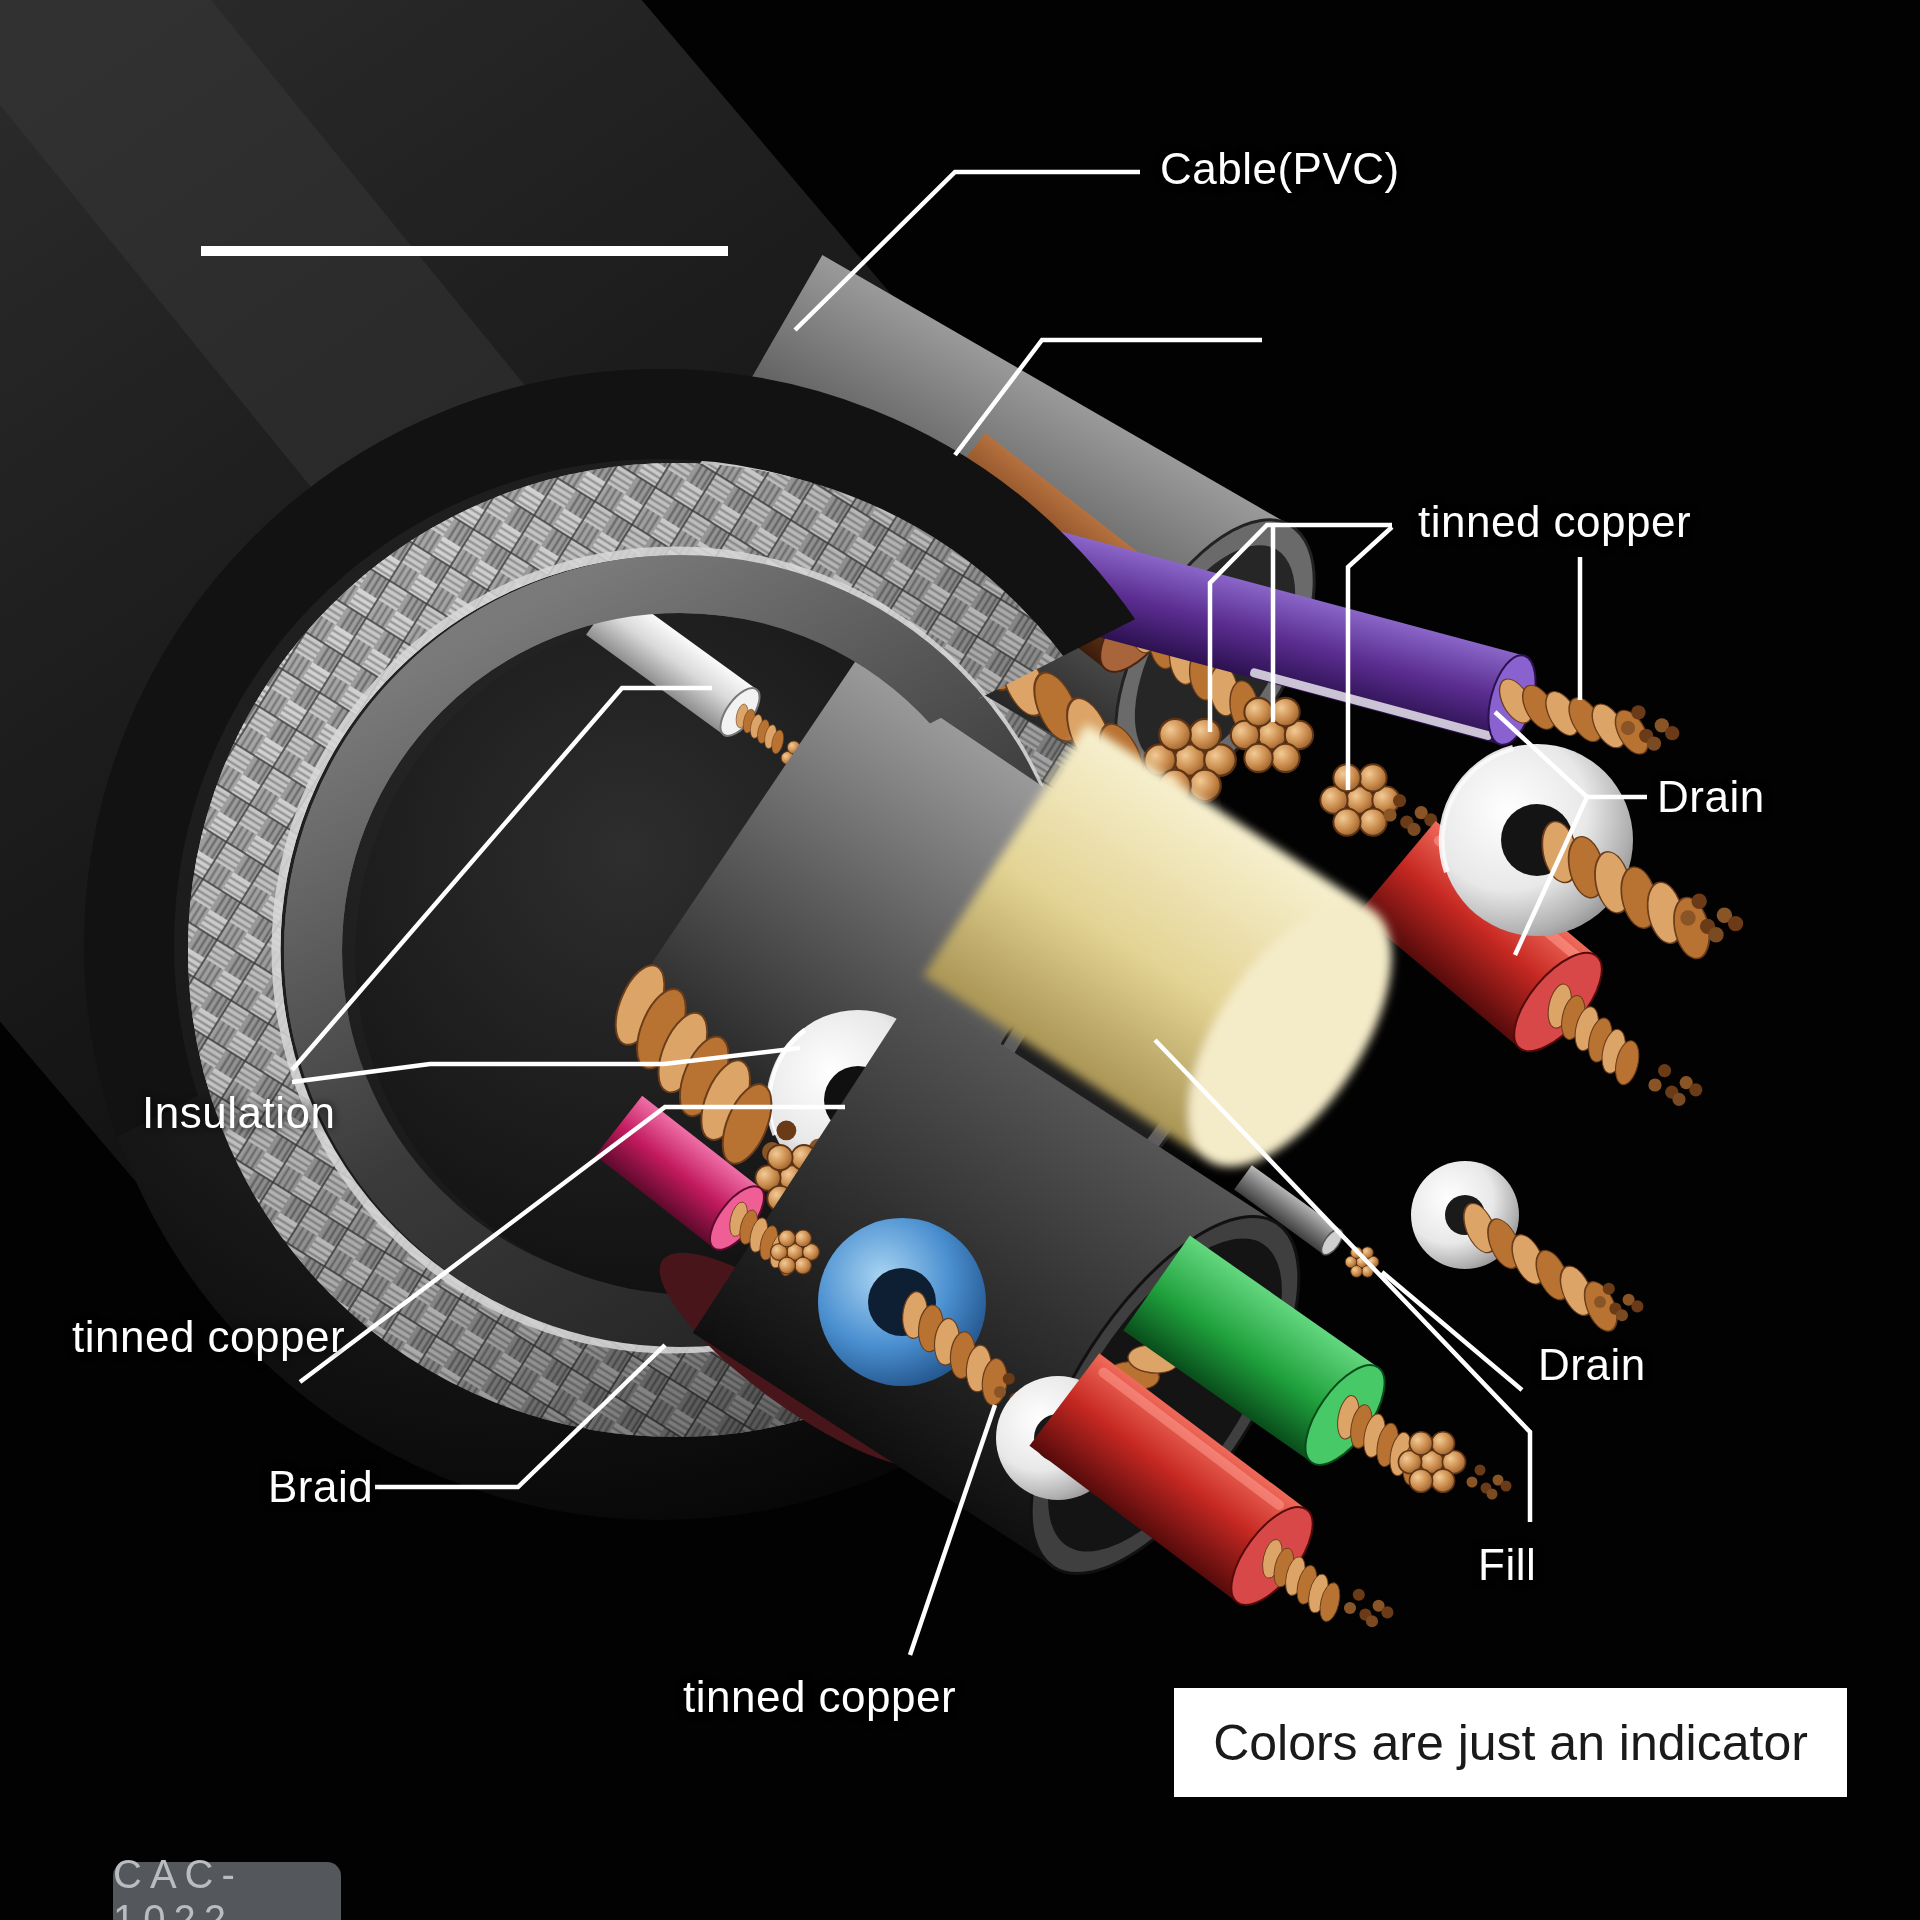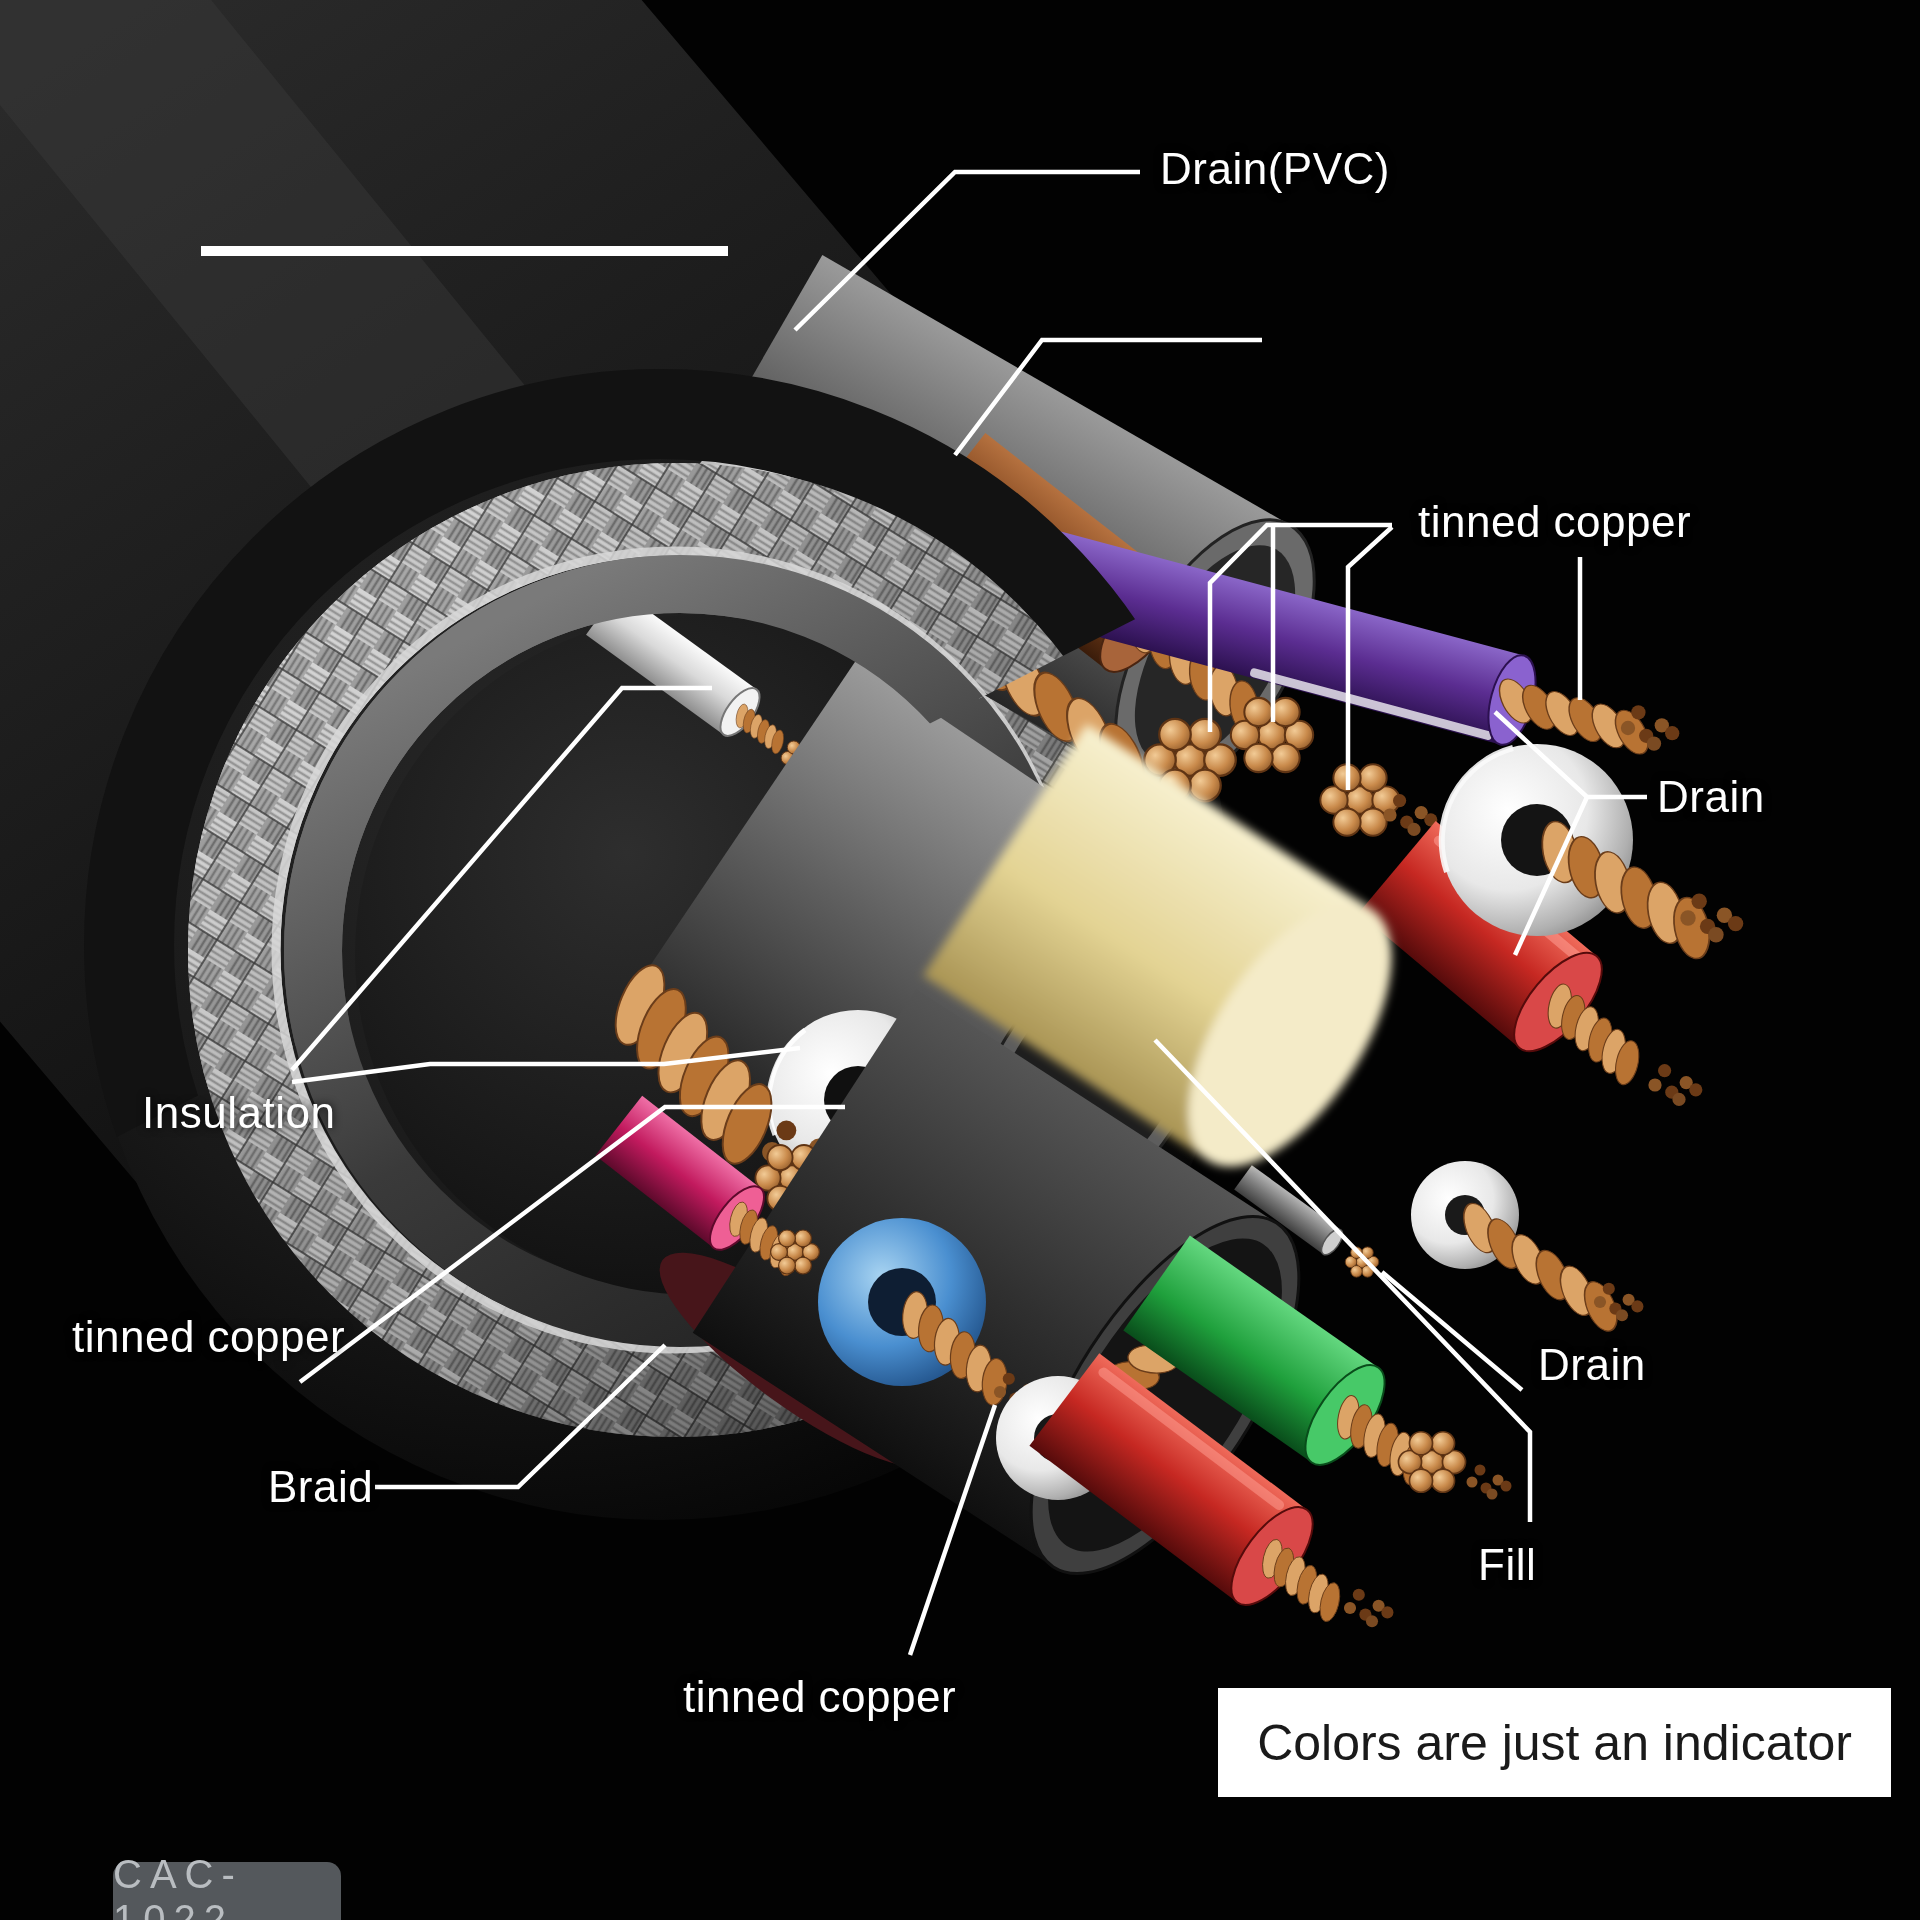--- a/index.html
+++ b/index.html
@@ -5,21 +5,21 @@
   html,body{margin:0;padding:0;background:#000;}
   #stage{position:relative;width:1920px;height:1920px;background:#020202;overflow:hidden;
          font-family:"Liberation Sans",sans-serif;}
   #art{position:absolute;left:0;top:0;}
   .lbl{position:absolute;color:#fff;font-size:44px;font-weight:400;letter-spacing:0.5px;
        white-space:nowrap;text-shadow:0 0 8px rgba(0,0,0,.9);}
   #title{position:absolute;left:200px;top:100px;color:#fff;font-size:82px;font-weight:700;
          letter-spacing:-2px;white-space:nowrap;}
   #title-underline{position:absolute;left:201px;top:246px;width:527px;height:10px;background:#fff;}
   #note-box{position:absolute;left:1174px;top:1688px;width:673px;height:109px;background:#fff;
-            display:flex;align-items:center;justify-content:center;margin-left:44px;}
+            display:flex;align-items:center;justify-content:center;}
   #note-box span{color:#1a1a1a;font-size:50px;font-weight:400;}
   #badge{position:absolute;left:113px;top:1862px;width:228px;height:70px;background:#54585c;
          border-radius:14px 14px 0 0;display:flex;align-items:center;justify-content:center;}
   #badge span{color:#b9bdc1;font-size:40px;letter-spacing:8px;font-weight:400;}
 </style>
 </head>
 <body>
 
 <div id="stage">
 
@@ -376,21 +376,21 @@
   <path d="M300,1382 L665,1107 L845,1107"></path>
   <path d="M375,1487 L518,1487 L665,1345"></path>
   <path d="M1155,1040 L1530,1432 L1530,1522"></path>
   <path d="M1382,1272 L1522,1390"></path>
   <path d="M995,1405 L910,1655"></path>
 </g>
 </svg>
 
 <div id="title-underline"></div>
 
-<div class="lbl" style="left:1160px;top:144px">Drain(PVC)</div>
+<div class="lbl" style="left:1160px;top:144px">Cable(PVC)</div>
 <div class="lbl" style="left:1418px;top:497px">tinned copper</div>
 <div class="lbl" style="left:1657px;top:772px">Drain</div>
 <div class="lbl" style="left:142px;top:1088px">Insulation</div>
 <div class="lbl" style="left:72px;top:1312px">tinned copper</div>
 <div class="lbl" style="left:268px;top:1462px">Braid</div>
 <div class="lbl" style="left:1538px;top:1340px">Drain</div>
 <div class="lbl" style="left:1478px;top:1540px">Fill</div>
 <div class="lbl" style="left:683px;top:1672px">tinned copper</div>
 
 <div id="note-box">

